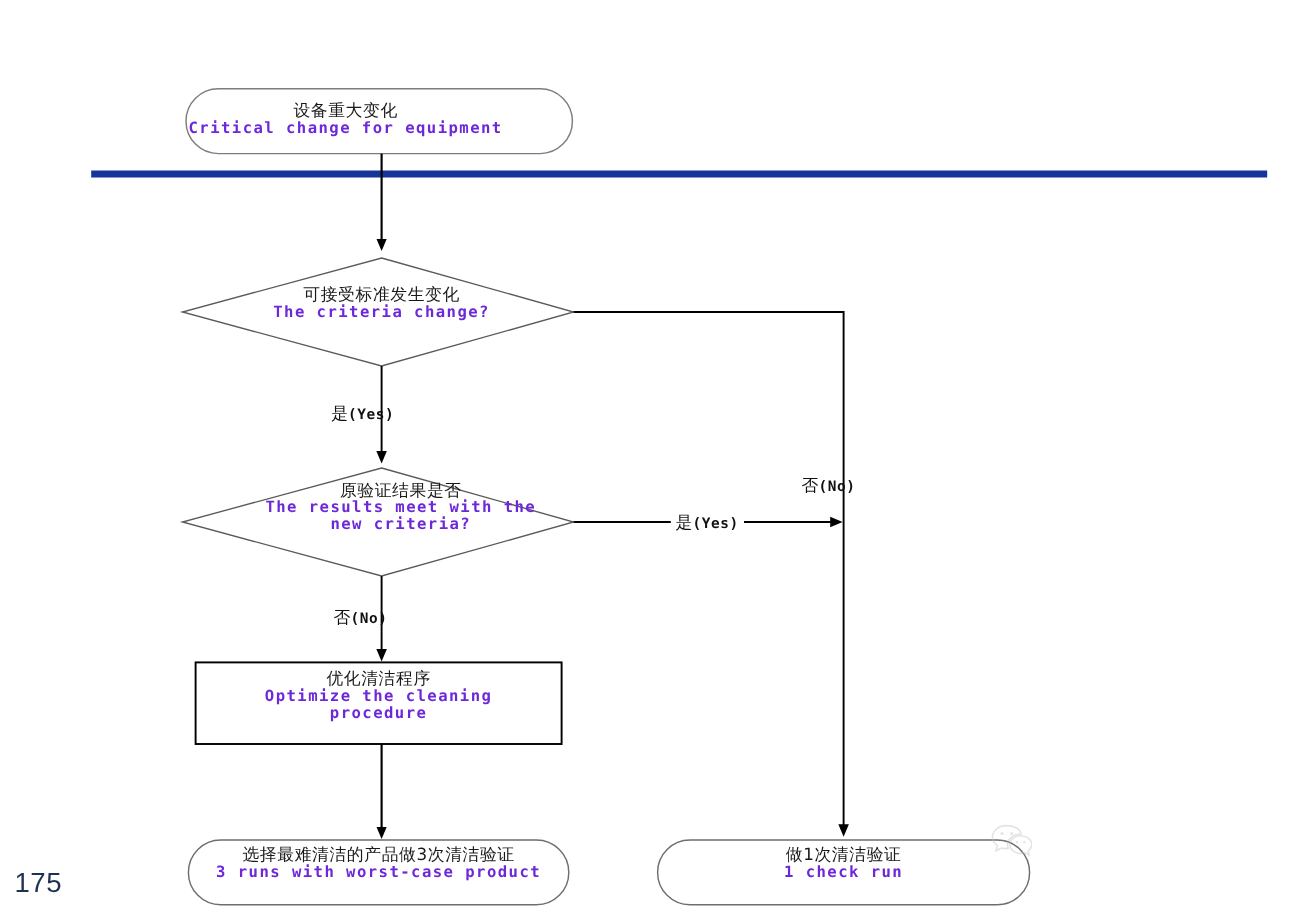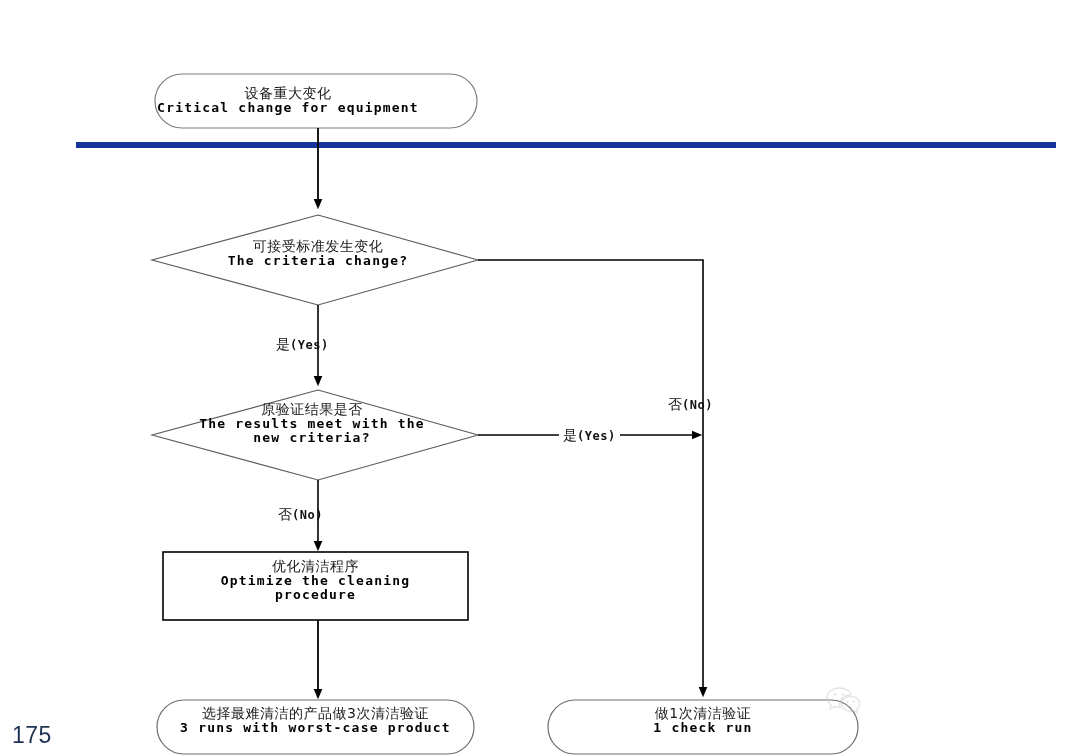--- a/index.html
+++ b/index.html
@@ -35,21 +35,21 @@
     font-family: "DejaVu Sans", "Liberation Sans", sans-serif;
     font-size: 14px;
     color: #1a1a1a;
     letter-spacing: 0.5px;
     white-space: nowrap;
   }
   .en {
     font-family: "DejaVu Sans Mono", "Liberation Mono", monospace;
     font-size: 13px;
     font-weight: bold;
-    color: #000000;
+    color: #6d28d9;
     letter-spacing: 1.2px;
     white-space: nowrap;
   }
   .branch-label {
     position: absolute;
     white-space: nowrap;
     color: #111111;
     font-size: 13px;
   }
   .branch-label .bl-cn {
@@ -131,21 +131,21 @@
   <div class="node-text" style="left:155px; top:86px; width:266px;">
     <div class="cn">设备重大变化</div>
     <div class="en">Critical change for equipment</div>
   </div>
 
   <div class="node-text" style="left:158px; top:239px; width:320px;">
     <div class="cn">可接受标准发生变化</div>
     <div class="en">The criteria change?</div>
   </div>
 
-  <div class="node-text" style="left:152px; top:402px; width:320px;">
+  <div class="node-text" style="left:174px; top:402px; width:320px;">
     <div class="cn">原验证结果是否</div>
     <div class="en">The results meet with the</div>
     <div class="en">new criteria?</div>
   </div>
 
   <div class="node-text" style="left:163px; top:559px; width:305px;">
     <div class="cn">优化清洁程序</div>
     <div class="en">Optimize the cleaning</div>
     <div class="en">procedure</div>
   </div>

